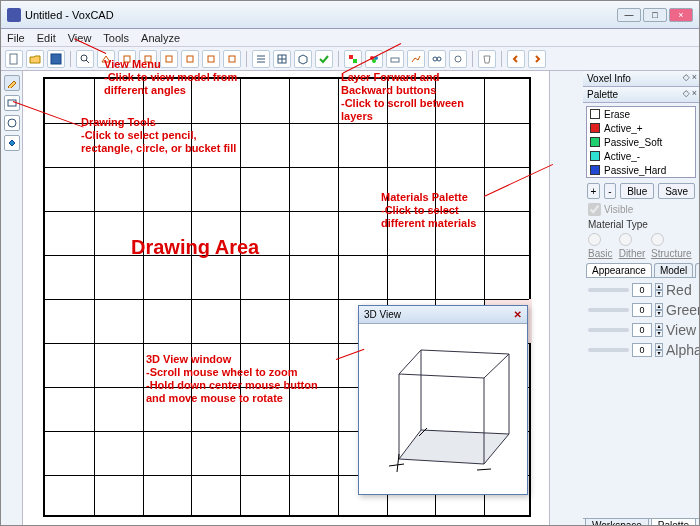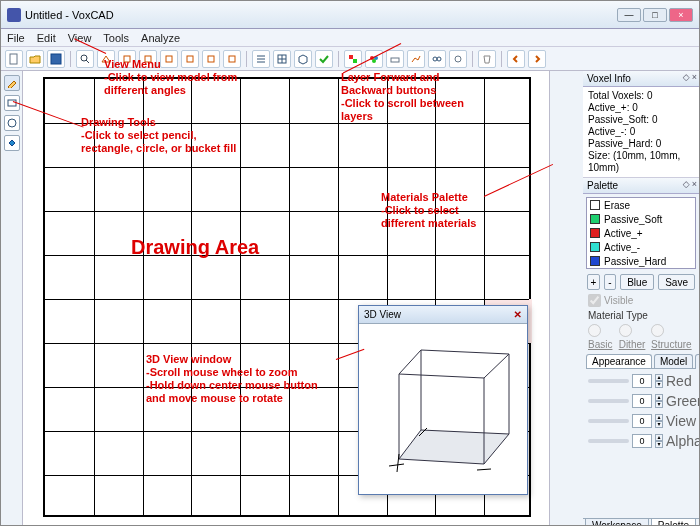--- a/index.html
+++ b/index.html
@@ -264,47 +264,39 @@
   </div>
 
   <div class="sidepanel">
     <div class="panelhead">
       <span>Voxel Info</span>
       <div class="pbtns">
           <span>◇</span>
           <span>×</span>
         </div>
     </div>
-    <div class="voxelinfo">
-      <div>Total Voxels: 0</div>
-      <div>Active_+: 0</div>
-      <div>Passive_Soft: 0</div>
-      <div>Active_-: 0</div>
-      <div>Passive_Hard: 0</div>
-      <div>Size: (10mm, 10mm, 10mm)</div>
-    </div>
     <div class="panelhead">
       <span>Palette</span>
       <div class="pbtns">
           <span>◇</span>
           <span>×</span>
         </div>
     </div>
     <div class="palette-list" id="palette-list">
         <div class="prow">
           <div class="swatch" style="background: rgb(255, 255, 255);"></div>
           <span>Erase</span>
         </div>
         <div class="prow">
+          <div class="swatch" style="background: rgb(224, 32, 32);"></div>
+          <span>Active_+</span>
+        </div>
+        <div class="prow">
           <div class="swatch" style="background: rgb(32, 208, 112);"></div>
           <span>Passive_Soft</span>
-        </div>
-        <div class="prow">
-          <div class="swatch" style="background: rgb(224, 32, 32);"></div>
-          <span>Active_+</span>
         </div>
         <div class="prow">
           <div class="swatch" style="background: rgb(48, 224, 208);"></div>
           <span>Active_-</span>
         </div>
         <div class="prow">
           <div class="swatch" style="background: rgb(32, 72, 208);"></div>
           <span>Passive_Hard</span>
         </div>
       </div>

